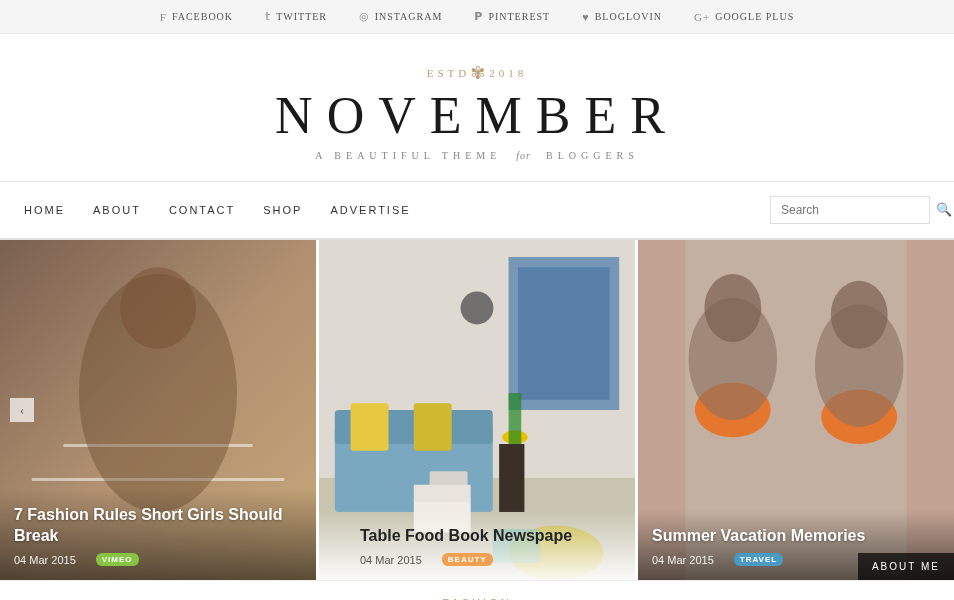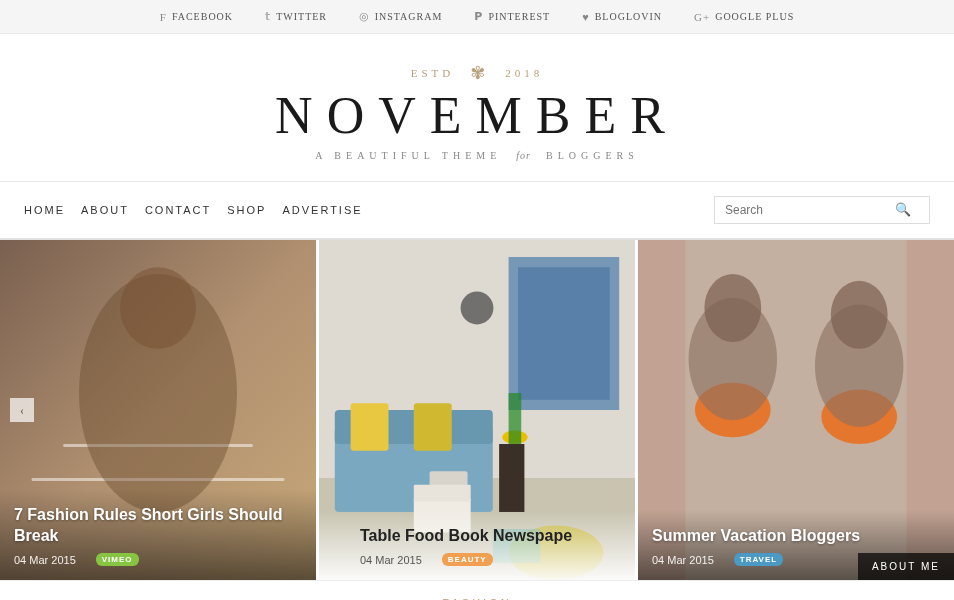--- a/index.html
+++ b/index.html
@@ -34,21 +34,21 @@
       padding: 28px 20px 20px;
       background: #fff;
     }
     .header-estd {
       font-size: 11px;
       letter-spacing: 4px;
       color: #b8a07a;
       display: flex;
       align-items: center;
       justify-content: center;
-      gap: 16px;
+      gap: 0;
       margin-bottom: 6px;
     }
     .header-estd .ornament {
       color: #b8a07a;
       font-size: 18px;
     }
     .header-title {
       font-size: 52px;
       letter-spacing: 14px;
       font-weight: 400;
@@ -74,37 +74,37 @@
       display: flex;
       align-items: center;
       justify-content: space-between;
       padding: 14px 24px;
       border-top: 1px solid #e8e8e8;
       border-bottom: 2px solid #e0e0e0;
       background: #fff;
     }
     .nav-links {
       display: flex;
-      gap: 16px;
+      gap: 28px;
     }
     .nav-link {
       font-size: 11px;
       letter-spacing: 2px;
       text-transform: uppercase;
       color: #333;
       cursor: pointer;
       text-decoration: none;
       font-family: Arial, sans-serif;
     }
     .nav-search {
       display: flex;
       align-items: center;
       border: 1px solid #ddd;
       padding: 5px 10px;
-      width: 216px;
+      width: 160px;
     }
     .nav-search input {
       border: none;
       outline: none;
       font-size: 12px;
       color: #999;
       width: 170px;
       background: transparent;
       font-family: Arial, sans-serif;
     }
@@ -399,21 +399,21 @@
 
         <ellipse cx="30%" cy="35%" rx="14%" ry="18%" fill="#8a7060" opacity="0.6"></ellipse>
         <ellipse cx="30%" cy="20%" rx="9%" ry="10%" fill="#7a6050" opacity="0.7"></ellipse>
         <ellipse cx="70%" cy="37%" rx="14%" ry="18%" fill="#8a7060" opacity="0.6"></ellipse>
         <ellipse cx="70%" cy="22%" rx="9%" ry="10%" fill="#7a6050" opacity="0.7"></ellipse>
 
         <rect x="0" y="0" width="15%" height="100%" fill="#c09080" opacity="0.4"></rect>
         <rect x="85%" y="0" width="15%" height="100%" fill="#c09080" opacity="0.4"></rect>
       </svg>
       <div class="grid-overlay">
-        <div class="grid-title">Summer Vacation Bloggers</div>
+        <div class="grid-title">Summer Vacation Memories</div>
         <div class="grid-meta">
           <span class="grid-date">04 Mar 2015</span>
           <span class="grid-badge badge-travel">TRAVEL</span>
         </div>
       </div>
       <div class="about-me-btn">ABOUT ME</div>
     </div>
   </div>
 </div>
 

